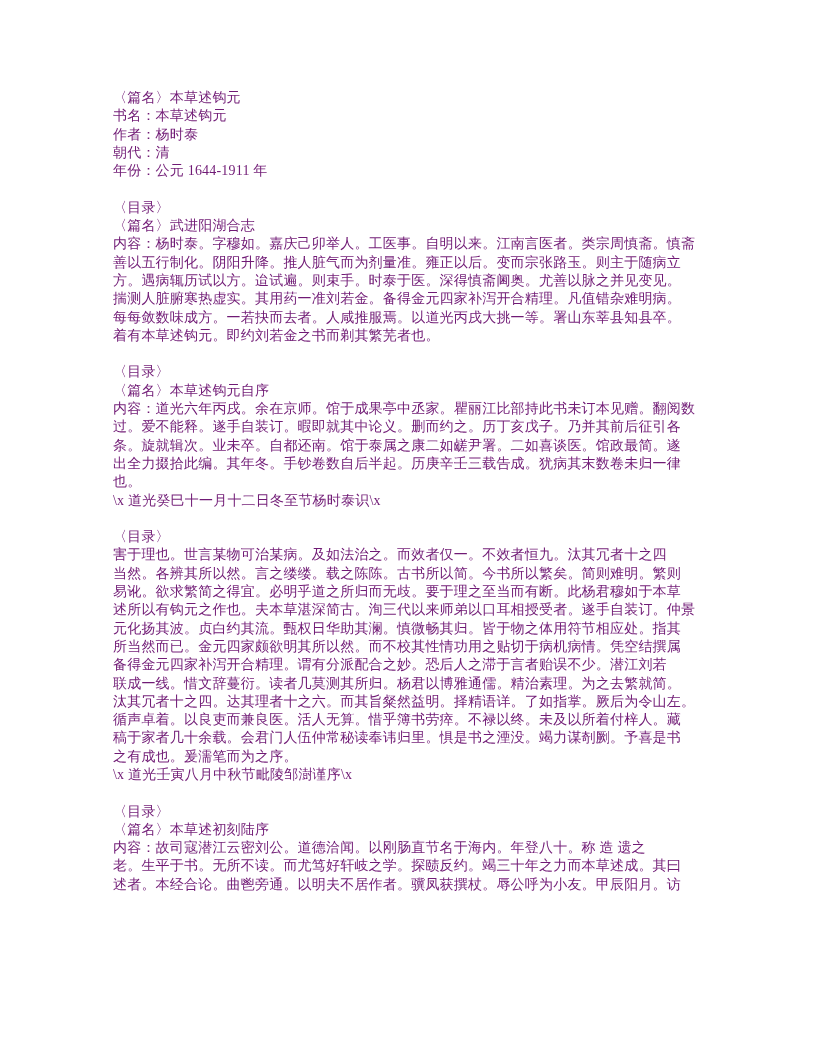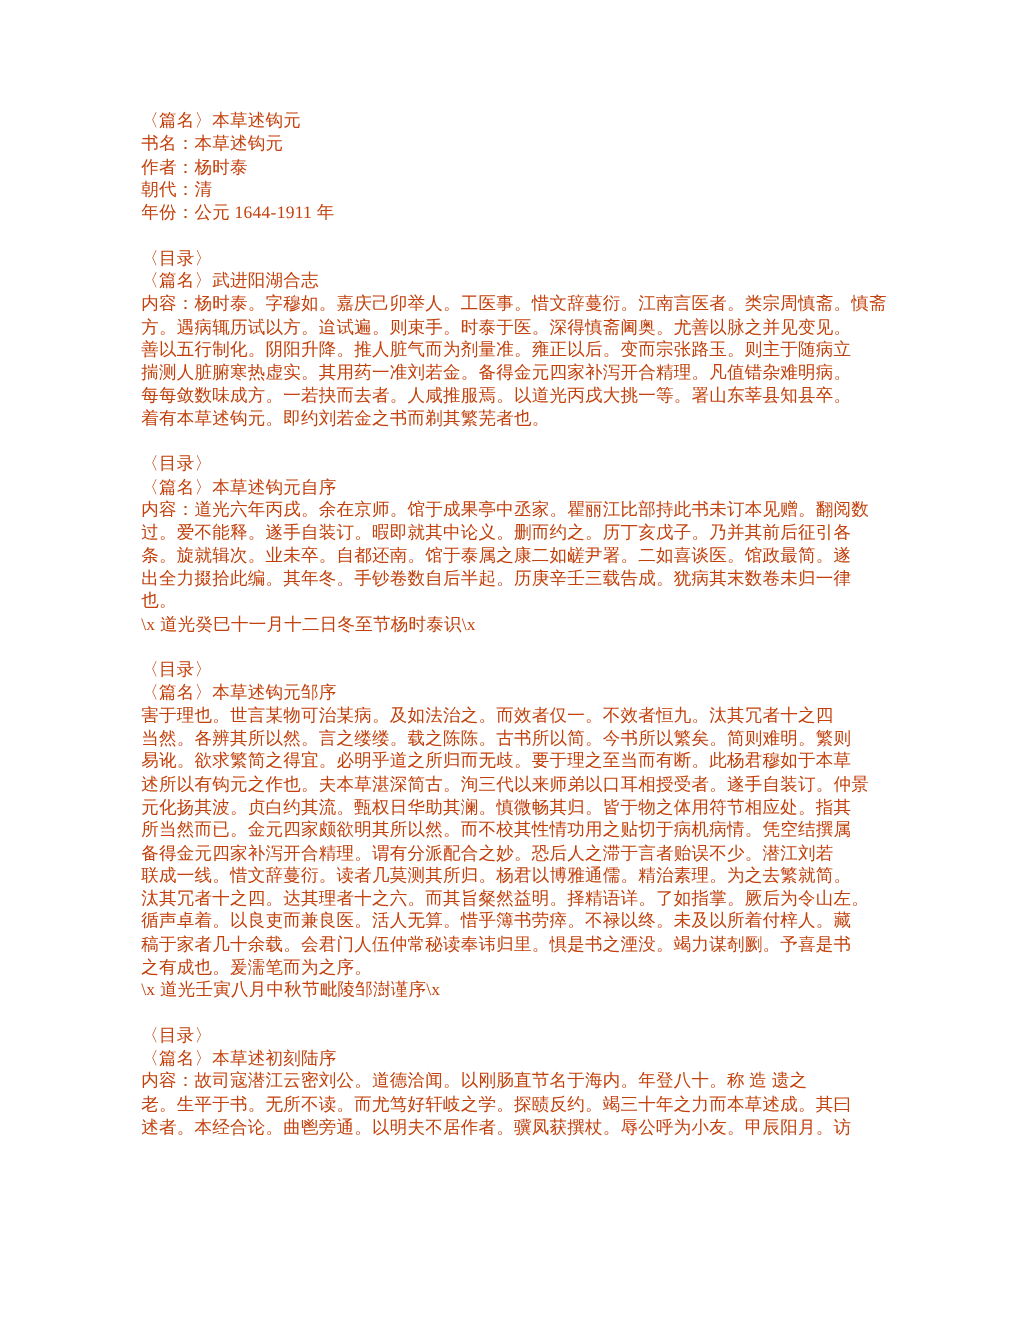--- a/index.html
+++ b/index.html
@@ -16,21 +16,21 @@
     background: #ffffff;
     overflow: hidden;
   }
   .doc-body {
     position: absolute;
     left: 113px;
     top: 89px;
     width: 640px;
     font-size: 14px;
     line-height: 18.3px;
-    color: #c2410c;
+    color: #701a75;
   }
   .section {
     margin: 0 0 18.3px 0;
   }
   .section:last-child {
     margin-bottom: 0;
   }
   .line {
     white-space: pre;
     height: 18.3px;
@@ -46,40 +46,39 @@
       <div class="section">
         <div class="line">〈篇名〉本草述钩元</div>
         <div class="line">书名：本草述钩元</div>
         <div class="line">作者：杨时泰</div>
         <div class="line">朝代：清</div>
         <div class="line">年份：公元 1644-1911 年</div>
       </div>
       <div class="section">
         <div class="line">〈目录〉</div>
         <div class="line">〈篇名〉武进阳湖合志</div>
-        <div class="line">内容：杨时泰。字穆如。嘉庆己卯举人。工医事。惜文辞蔓衍。江南言医者。类宗周慎斋。慎斋</div>
+        <div class="line">内容：杨时泰。字穆如。嘉庆己卯举人。工医事。自明以来。江南言医者。类宗周慎斋。慎斋</div>
+        <div class="line">善以五行制化。阴阳升降。推人脏气而为剂量准。雍正以后。变而宗张路玉。则主于随病立</div>
         <div class="line">方。遇病辄历试以方。迨试遍。则束手。时泰于医。深得慎斋阃奥。尤善以脉之并见变见。</div>
-        <div class="line">善以五行制化。阴阳升降。推人脏气而为剂量准。雍正以后。变而宗张路玉。则主于随病立</div>
         <div class="line">揣测人脏腑寒热虚实。其用药一准刘若金。备得金元四家补泻开合精理。凡值错杂难明病。</div>
         <div class="line">每每敛数味成方。一若抉而去者。人咸推服焉。以道光丙戌大挑一等。署山东莘县知县卒。</div>
         <div class="line">着有本草述钩元。即约刘若金之书而剃其繁芜者也。</div>
       </div>
       <div class="section">
         <div class="line">〈目录〉</div>
         <div class="line">〈篇名〉本草述钩元自序</div>
         <div class="line">内容：道光六年丙戌。余在京师。馆于成果亭中丞家。瞿丽江比部持此书未订本见赠。翻阅数</div>
         <div class="line">过。爱不能释。遂手自装订。暇即就其中论义。删而约之。历丁亥戊子。乃并其前后征引各</div>
         <div class="line">条。旋就辑次。业未卒。自都还南。馆于泰属之康二如鹾尹署。二如喜谈医。馆政最简。遂</div>
         <div class="line">出全力掇拾此编。其年冬。手钞卷数自后半起。历庚辛壬三载告成。犹病其末数卷未归一律</div>
         <div class="line">也。</div>
         <div class="line">\x 道光癸巳十一月十二日冬至节杨时泰识\x</div>
       </div>
       <div class="section">
         <div class="line">〈目录〉</div>
-        <div class="line">〈篇名〉本草述钩元邹序</div>
         <div class="line">害于理也。世言某物可治某病。及如法治之。而效者仅一。不效者恒九。汰其冗者十之四</div>
         <div class="line">当然。各辨其所以然。言之缕缕。载之陈陈。古书所以简。今书所以繁矣。简则难明。繁则</div>
         <div class="line">易讹。欲求繁简之得宜。必明乎道之所归而无歧。要于理之至当而有断。此杨君穆如于本草</div>
         <div class="line">述所以有钩元之作也。夫本草湛深简古。洵三代以来师弟以口耳相授受者。遂手自装订。仲景</div>
         <div class="line">元化扬其波。贞白约其流。甄权日华助其澜。慎微畅其归。皆于物之体用符节相应处。指其</div>
         <div class="line">所当然而已。金元四家颇欲明其所以然。而不校其性情功用之贴切于病机病情。凭空结撰属</div>
         <div class="line">备得金元四家补泻开合精理。谓有分派配合之妙。恐后人之滞于言者贻误不少。潜江刘若</div>
         <div class="line">联成一线。惜文辞蔓衍。读者几莫测其所归。杨君以博雅通儒。精治素理。为之去繁就简。</div>
         <div class="line">汰其冗者十之四。达其理者十之六。而其旨粲然益明。择精语详。了如指掌。厥后为令山左。</div>
         <div class="line">循声卓着。以良吏而兼良医。活人无算。惜乎簿书劳瘁。不禄以终。未及以所着付梓人。藏</div>

